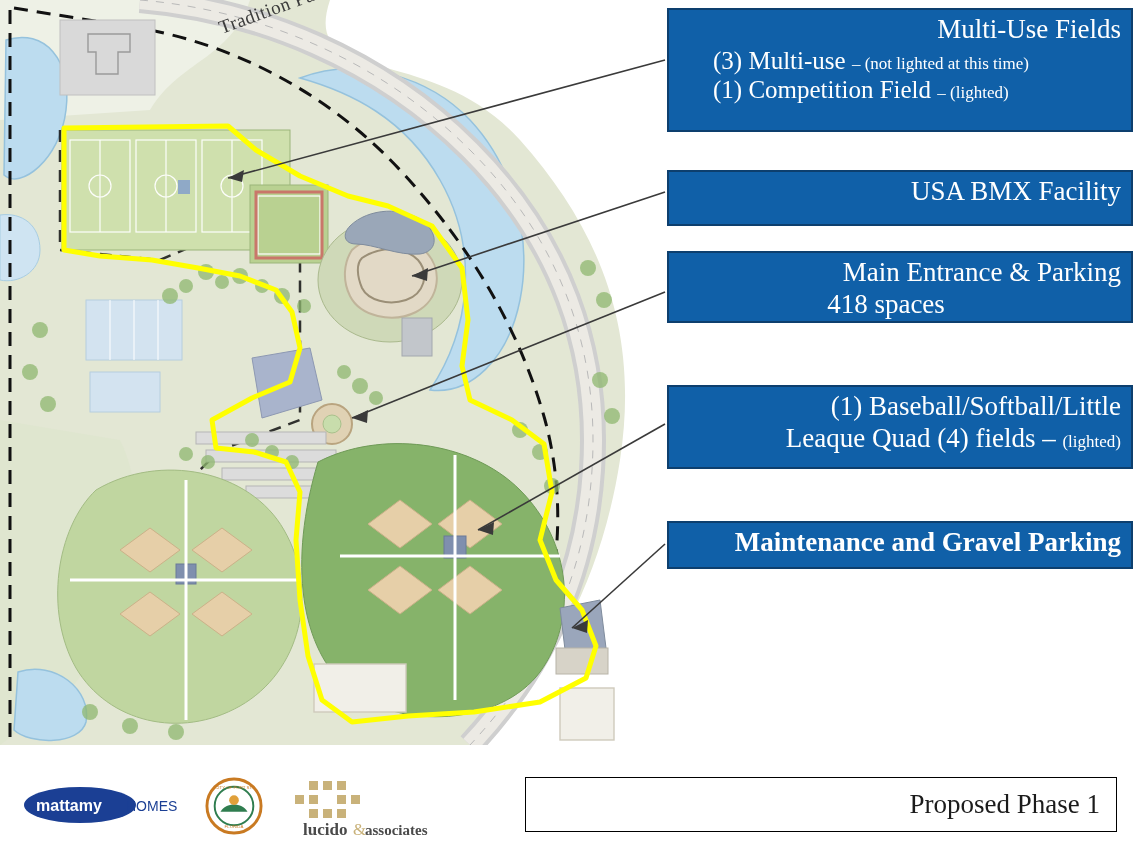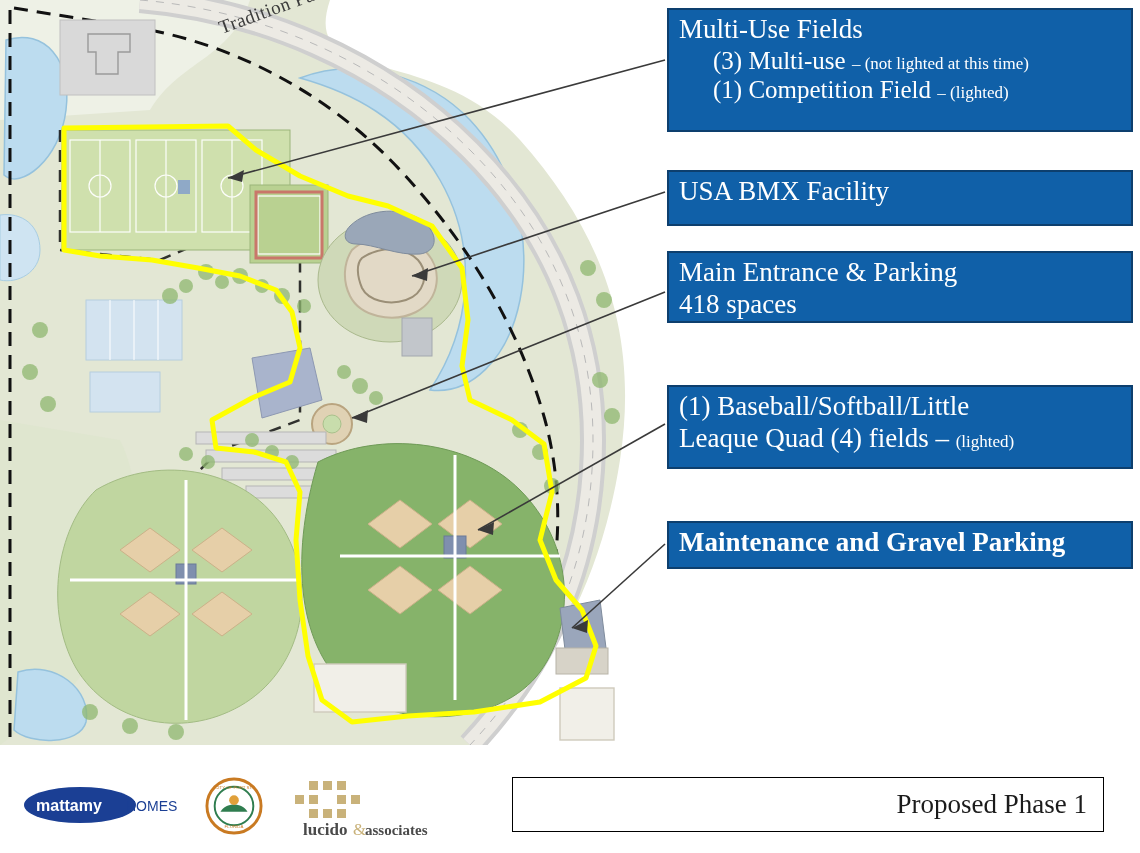--- a/index.html
+++ b/index.html
@@ -44,45 +44,45 @@
   .callout {
     position: absolute;
     background: #1060a8;
     border: 2px solid #0d3f6e;
     color: #ffffff;
     box-sizing: border-box;
     padding: 4px 10px;
     font-family: "Liberation Serif", serif;
   }
   .callout .line { line-height: 1.18; }
-  .c-title { font-size: 27px; }
+  .c-title { font-size: 27px; text-align: right; }
   .c-sub { font-size: 25px; padding-left: 34px; }
   .c-small { font-size: 17px; }
-  .c-right { text-align: left; padding-right: 28px; }
+  .c-right { text-align: center; padding-right: 28px; }
 
   #callout-multiuse { left: 667px; top: 8px; width: 466px; height: 124px; }
   #callout-bmx { left: 667px; top: 170px; width: 466px; height: 56px; }
   #callout-entrance { left: 667px; top: 251px; width: 466px; height: 72px; }
   #callout-baseball { left: 667px; top: 385px; width: 466px; height: 84px; }
   #callout-maintenance { left: 667px; top: 521px; width: 466px; height: 48px; font-weight: bold; }
 
   
   #footer { position: absolute; left: 0; top: 745px; width: 1140px; height: 108px; }
 
   #logo-mattamy {
     position: absolute; left: 22px; top: 40px; width: 160px; height: 40px;
   }
   #logo-city {
     position: absolute; left: 205px; top: 32px; width: 58px; height: 58px;
   }
   #logo-lucido {
     position: absolute; left: 295px; top: 32px; width: 175px; height: 62px;
   }
   #phase-box {
-    position: absolute; left: 512px; top: 32px; width: 592px; height: 55px;
+    position: absolute; left: 525px; top: 32px; width: 592px; height: 55px;
     border: 1px solid #000; background: #fff;
     display: flex; align-items: center; justify-content: flex-end;
     box-sizing: border-box; padding-right: 16px;
   }
   #phase-box span { font-size: 27px; color: #1b1b1b; font-family: "Liberation Serif", serif; }
 </style>
 </head>
 <body>
 
 <div id="map-area">

